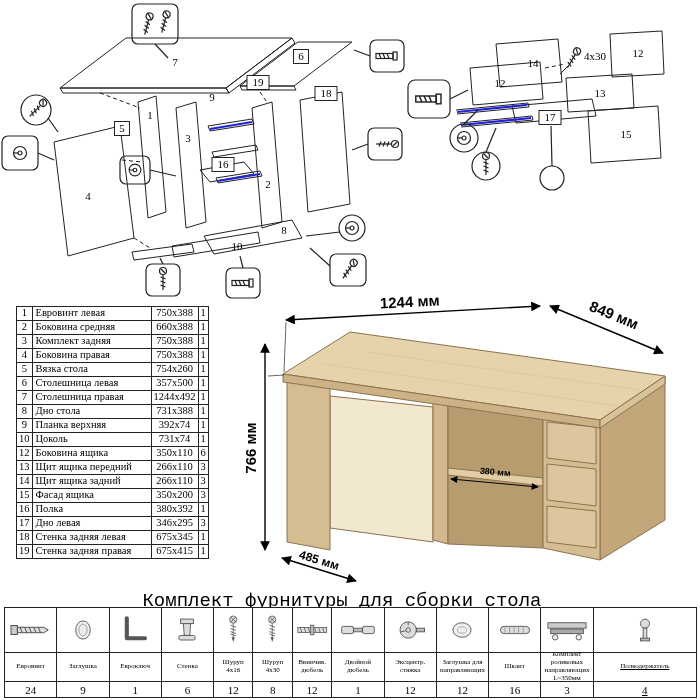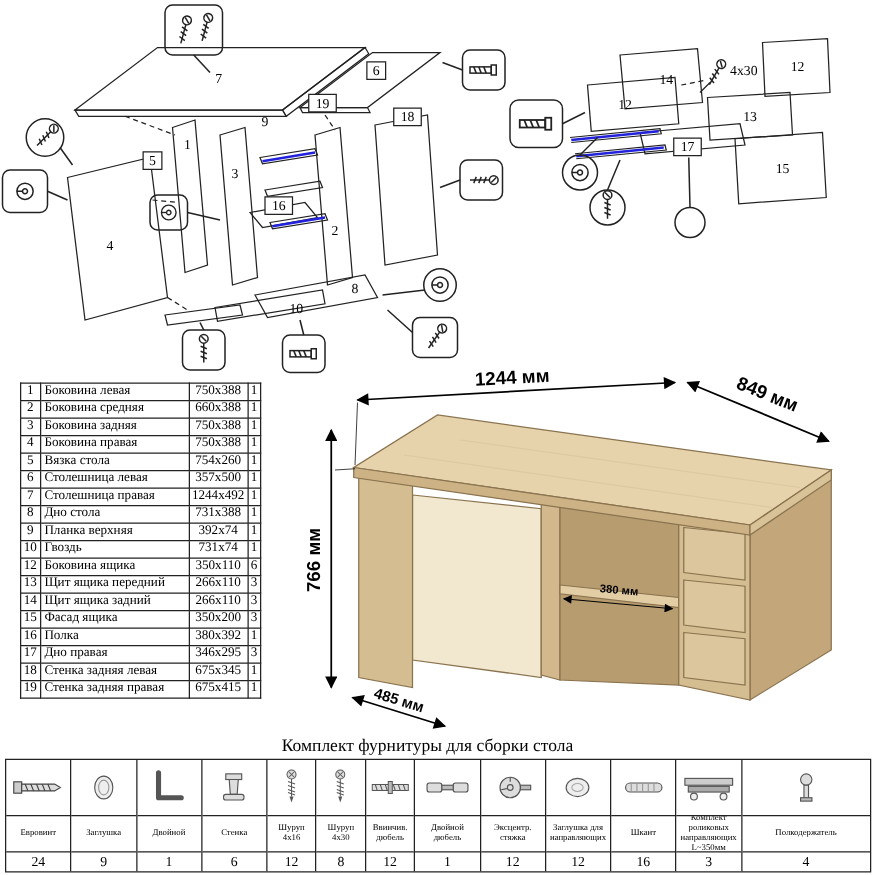--- a/index.html
+++ b/index.html
@@ -7,24 +7,24 @@
         font-family:"Liberation Serif",serif;color:#000;}
   svg.layer{position:absolute;}
   .plbl{font-family:"Liberation Serif",serif;font-size:11px;fill:#000;}
   .dimtxt{font-family:"Liberation Sans",sans-serif;font-weight:bold;font-size:15px;fill:#000;}
   .dimsm{font-size:9px;}
   .dim485{font-size:12px;}
   #parts-table{position:absolute;left:16px;top:306px;border-collapse:collapse;background:#fff;}
   #parts-table td{border:1px solid #222;font-size:10.5px;line-height:1.15;padding:0 3px;height:13px;white-space:nowrap;}
   #parts-table td.c{text-align:center;padding:0 2px;}
   #parts-table td.name{min-width:112px;}
-  #hw-title{position:absolute;left:0;top:590px;width:684px;text-align:center;font-size:14px;}
+  #hw-title{position:absolute;left:0;top:590px;width:684px;text-align:center;font-size:19px;font-family:Liberation Mono, monospace;}
   #hw-table{position:absolute;left:4px;top:607px;width:691px;display:flex;border:1px solid #222;background:#fff;}
   .hw-col{flex:1;display:flex;flex-direction:column;border-right:1px solid #222;min-width:0;}
-  .hw-col:last-child{border-right:none;}
+  .hw-col:last-child{border-right:none;text-decoration:underline;}
   .hw-col:nth-child(5),.hw-col:nth-child(6),.hw-col:nth-child(7){flex:0.75;}
   .hw-col:nth-child(13){flex:2;}
   .hw-col:nth-child(14){flex:1.1;}
   .hw-icon{height:44px;border-bottom:1px solid #222;display:flex;align-items:center;justify-content:center;}
   .hw-name{height:28px;border-bottom:1px solid #222;font-size:7px;line-height:1.12;display:flex;align-items:center;justify-content:center;text-align:center;padding:0 1px;overflow:hidden;}
   .hw-qty{height:15px;font-size:11px;display:flex;align-items:center;justify-content:center;}
 </style>
 </head>
 <body>
 
@@ -225,33 +225,33 @@
         <rect x="139" y="102.5" width="22" height="14" fill="#fff" stroke="#222"></rect>
         <text x="150" y="113" text-anchor="middle" class="plbl">17</text>
         <text x="226" y="130" text-anchor="middle" class="plbl">15</text>
       </g>
   </svg>
 
   <table id="parts-table">
     <tbody id="parts-tbody">
         <tr>
           <td class="c">1</td>
-          <td class="name">Боковина левая</td>
+          <td class="name">Евровинт левая</td>
           <td class="c">750x388</td>
           <td class="c">1</td>
         </tr>
         <tr>
           <td class="c">2</td>
           <td class="name">Боковина средняя</td>
           <td class="c">660x388</td>
           <td class="c">1</td>
         </tr>
         <tr>
           <td class="c">3</td>
-          <td class="name">Боковина задняя</td>
+          <td class="name">Комплект задняя</td>
           <td class="c">750x388</td>
           <td class="c">1</td>
         </tr>
         <tr>
           <td class="c">4</td>
           <td class="name">Боковина правая</td>
           <td class="c">750x388</td>
           <td class="c">1</td>
         </tr>
         <tr>
@@ -279,21 +279,21 @@
           <td class="c">1</td>
         </tr>
         <tr>
           <td class="c">9</td>
           <td class="name">Планка верхняя</td>
           <td class="c">392x74</td>
           <td class="c">1</td>
         </tr>
         <tr>
           <td class="c">10</td>
-          <td class="name">Гвоздь</td>
+          <td class="name">Цоколь</td>
           <td class="c">731x74</td>
           <td class="c">1</td>
         </tr>
         <tr>
           <td class="c">12</td>
           <td class="name">Боковина ящика</td>
           <td class="c">350x110</td>
           <td class="c">6</td>
         </tr>
         <tr>
@@ -315,21 +315,21 @@
           <td class="c">3</td>
         </tr>
         <tr>
           <td class="c">16</td>
           <td class="name">Полка</td>
           <td class="c">380x392</td>
           <td class="c">1</td>
         </tr>
         <tr>
           <td class="c">17</td>
-          <td class="name">Дно правая</td>
+          <td class="name">Дно левая</td>
           <td class="c">346x295</td>
           <td class="c">3</td>
         </tr>
         <tr>
           <td class="c">18</td>
           <td class="name">Стенка задняя левая</td>
           <td class="c">675x345</td>
           <td class="c">1</td>
         </tr>
         <tr>
@@ -406,21 +406,21 @@
         </div>
         <div class="hw-name">Заглушка</div>
         <div class="hw-qty">9</div>
       </div>
       <div class="hw-col">
         <div class="hw-icon">
           <svg viewBox="0 0 48 44" width="44" height="40">
             <path d="M15,9 V31 H35" fill="none" stroke="#555" stroke-width="4.5" stroke-linecap="round" stroke-linejoin="round"></path>
           </svg>
         </div>
-        <div class="hw-name">Двойной</div>
+        <div class="hw-name">Евроключ</div>
         <div class="hw-qty">1</div>
       </div>
       <div class="hw-col">
         <div class="hw-icon">
           <svg viewBox="0 0 48 44" width="44" height="40">
             <g stroke="#555" fill="#ddd">
               <rect x="17" y="10" width="14" height="5"></rect>
               <polygon points="20,15 28,15 27,28 21,28"></polygon>
               <rect x="15" y="28" width="18" height="5" rx="2"></rect>
             </g>

